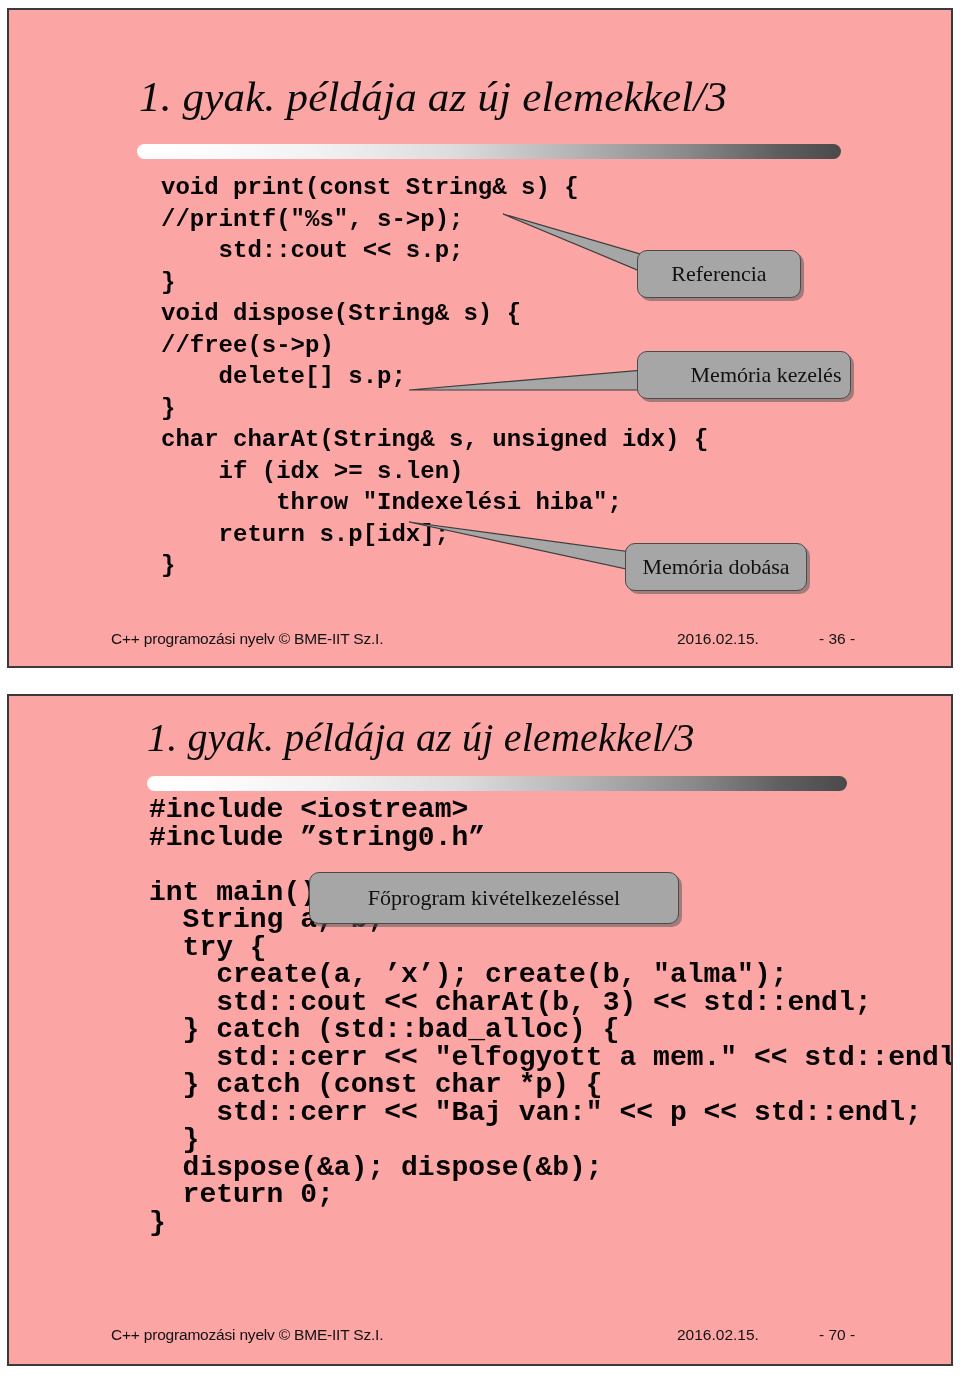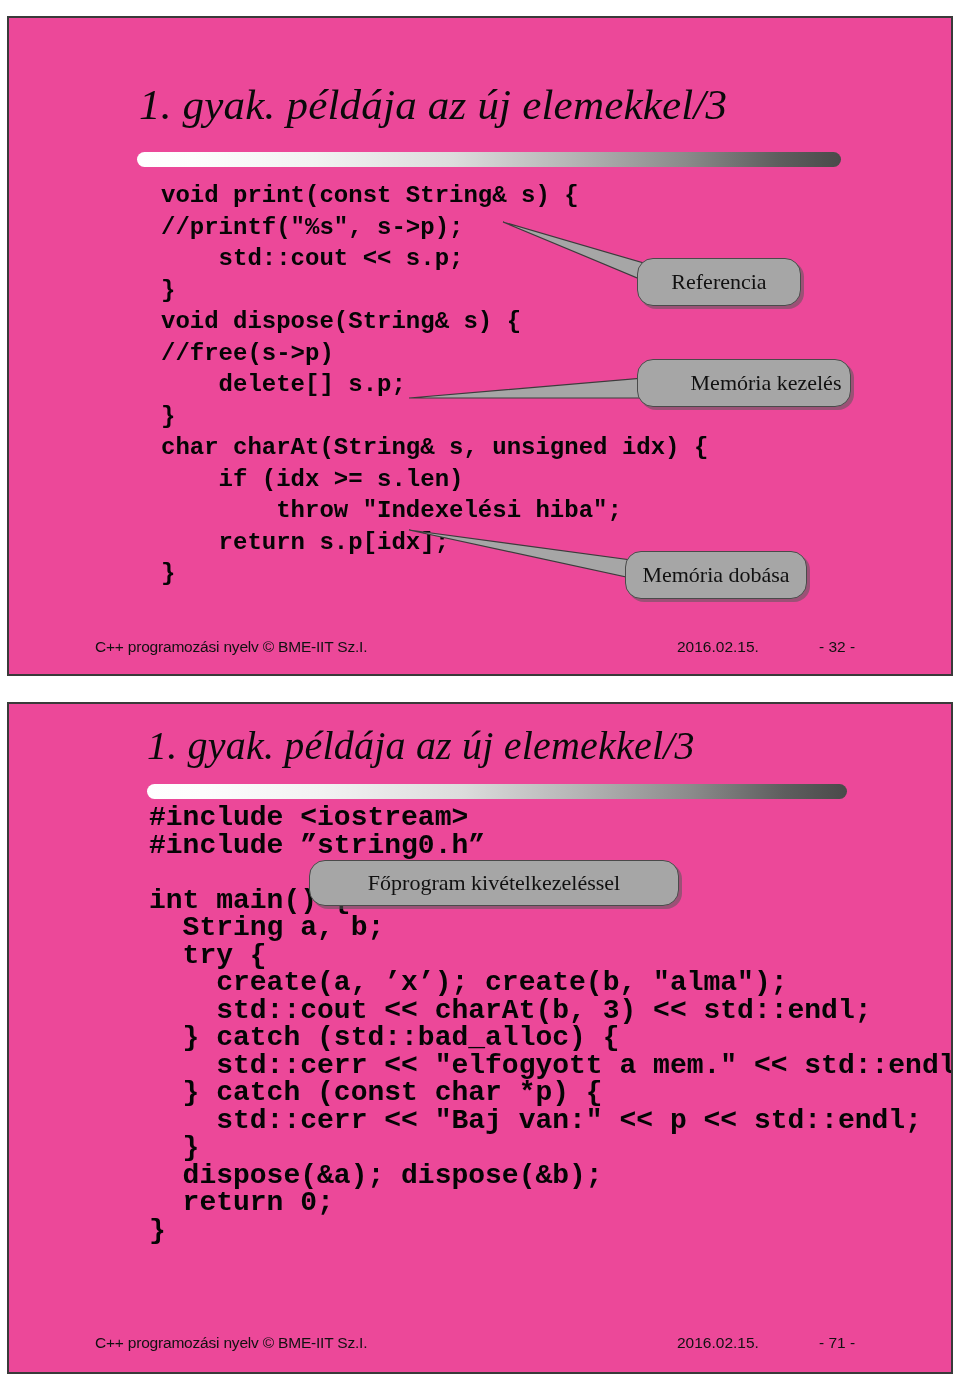--- a/index.html
+++ b/index.html
@@ -12,23 +12,23 @@
   .page{
     width:960px;
     margin:0;
     padding:0;
     background:#ffffff;
   }
   .slide{
     position:relative;
     width:946px;
     height:660px;
-    margin:16px auto 26px auto;
+    margin:8px auto 26px auto;
     border:2px solid #3a3a3a;
-    background:#ec4899;
+    background:#fca5a5;
     box-sizing:border-box;
     overflow:hidden;
   }
   .slide.second{ height:672px; margin-bottom:4px;}
 
   
   .slide-title{
     position:absolute;
     font-family:"Liberation Serif", serif;
     font-style:italic;
@@ -60,42 +60,42 @@
     letter-spacing:0px;
   }
   .s1 .code{ left:152px; top:162px; font-size:24px; line-height:31.5px; }
   .s2 .code{ left:140px; top:100px; font-size:28px; line-height:27.5px; }
 
   
   .callout{
     position:absolute;
     background:#a6a6a6;
     border:1.5px solid #4a4a4a;
-    border-radius:16px;
+    border-radius:10px;
     font-family:"Liberation Serif", serif;
     color:#111111;
     display:flex;
     align-items:center;
     justify-content:center;
     box-shadow:3px 3px 0 rgba(90,90,90,0.55);
     box-sizing:border-box;
     z-index:3;
   }
   .ptr{ position:absolute; overflow:visible; z-index:2; pointer-events:none;}
   .ptr polygon{ fill:#a6a6a6; stroke:#3c3c3c; stroke-width:1.2; }
 
   
   .footer{
     position:absolute;
     left:0; right:0;
     font-size:15.5px;
     color:#111111;
     font-family:"Liberation Sans", sans-serif;
   }
-  .footer .left{ position:absolute; left:86px; white-space:nowrap; letter-spacing:-0.2px;}
+  .footer .left{ position:absolute; left:102px; white-space:nowrap; letter-spacing:-0.2px;}
   .footer .date{ position:absolute; left:668px; white-space:nowrap;}
   .footer .pageno{ position:absolute; left:810px; white-space:nowrap;}
   .s1 .footer{ top:620px; }
   .s2 .footer{ top:630px; }
 </style>
 </head>
 <body>
 
 <div class="page">
 
@@ -136,21 +136,21 @@
     <svg class="ptr" style="left:398px; top:498px; width:232px; height:72px;" viewBox="0 0 232 72">
       <polygon points="2,14 224,44 224,62"></polygon>
     </svg>
     <div class="callout" style="left:616px; top:533px; width:182px; height:48px; font-size:22px;">
       <span>Memória dobása</span>
     </div>
 
     <div class="footer">
       <span class="left">C++ programozási nyelv  © BME-IIT Sz.I.</span>
       <span class="date">2016.02.15.</span>
-      <span class="pageno">- 32 -</span>
+      <span class="pageno">- 36 -</span>
     </div>
   </div>
 
   <div class="slide s2 second">
 
     <div class="slide-title">1. gyak. példája az új elemekkel/3</div>
 
     <div class="title-rule"></div>
 
     <div class="code">#include &lt;iostream&gt;
@@ -163,24 +163,24 @@
     std::cout &lt;&lt; charAt(b, 3) &lt;&lt; std::endl;
   } catch (std::bad_alloc) {
     std::cerr &lt;&lt; "elfogyott a mem." &lt;&lt; std::endl;
   } catch (const char *p) {
     std::cerr &lt;&lt; "Baj van:" &lt;&lt; p &lt;&lt; std::endl;
   }
   dispose(&amp;a); dispose(&amp;b);
   return 0;
 }</div>
 
-    <div class="callout" style="left: 300px; top: 156px; width: 370px; height: 46px; font-size: 22px; justify-content: center;">
+    <div class="callout" style="left: 300px; top: 176px; width: 370px; height: 52px; font-size: 22px; justify-content: center;">
       <span>Főprogram kivételkezeléssel</span>
     </div>
 
     <div class="footer">
       <span class="left">C++ programozási nyelv  © BME-IIT Sz.I.</span>
       <span class="date">2016.02.15.</span>
-      <span class="pageno">- 71 -</span>
+      <span class="pageno">- 70 -</span>
     </div>
   </div>
 
 </div>
 
 </body></html>

